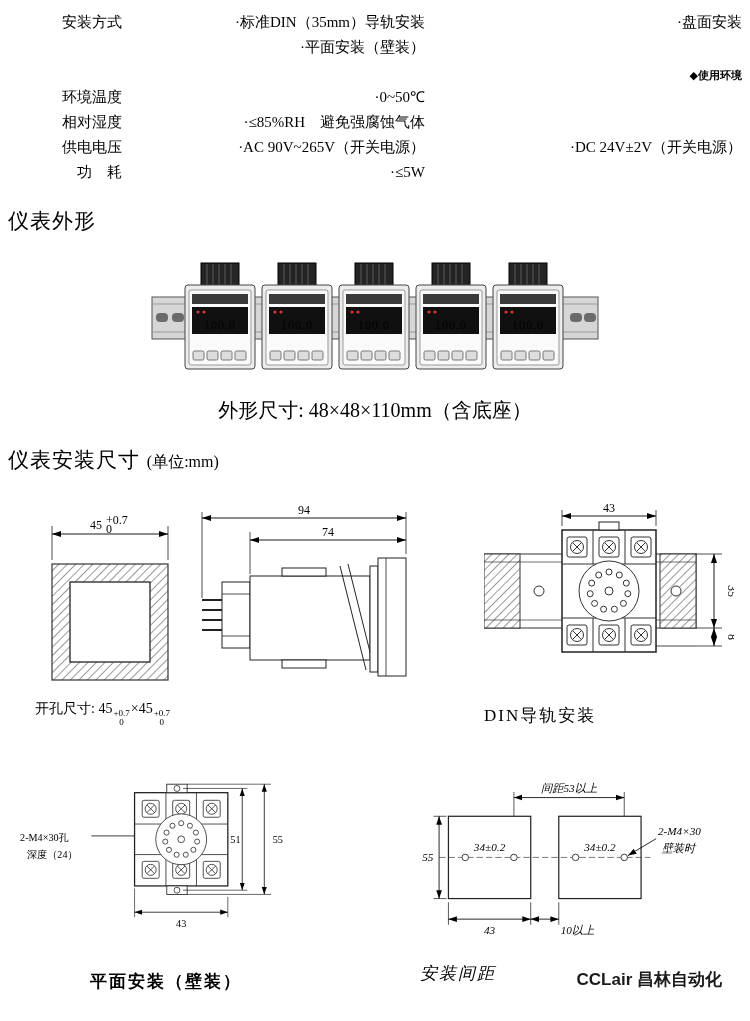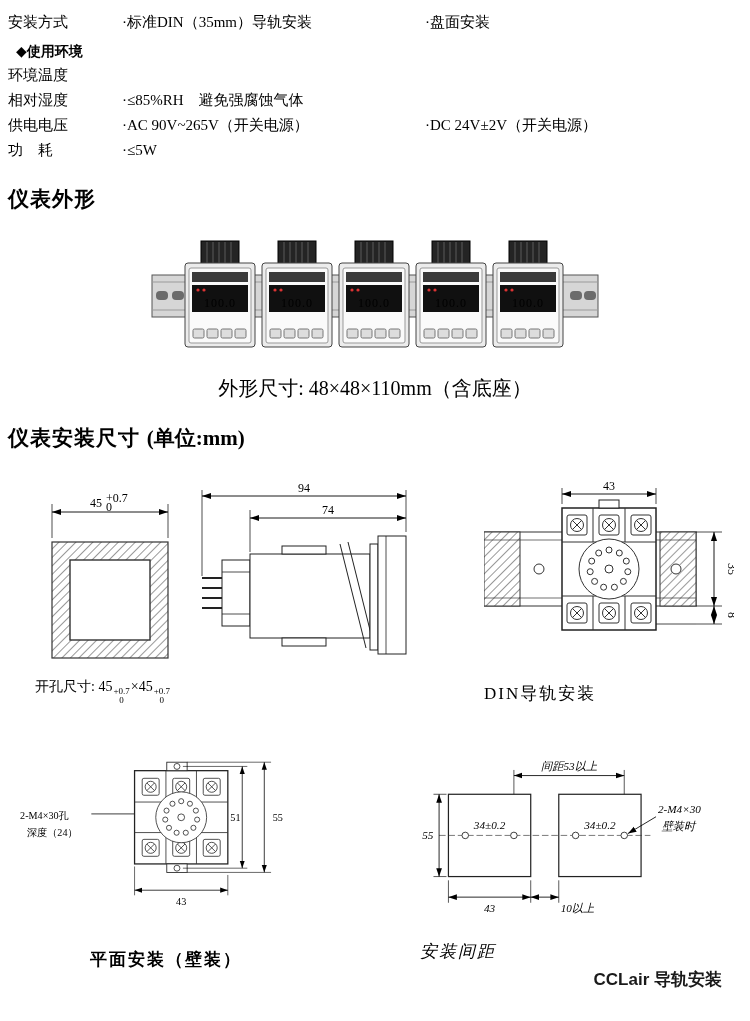--- a/index.html
+++ b/index.html
@@ -1,28 +1,28 @@
 <!DOCTYPE html>
 <html><head>
 <meta charset="utf-8">
 <style>
   html,body{margin:0;padding:0;background:#fff;}
   .page{width:750px;height:1021px;background:#fff;position:relative;overflow:hidden;
         font-family:"Liberation Serif","DejaVu Serif",serif;color:#000;}
   
-  .spec-block{padding:10px 8px 0 8px;font-size:15px;}
+  .spec-block{padding:10px 8px 0 8px;font-size:15px;text-align:right;}
   .spec-row{display:flex;line-height:25px;}
   .spec-label{width:114px;flex:0 0 114px;}
   .spec-v1{width:303px;flex:0 0 303px;font-family:Liberation Serif, serif;}
   .spec-v2{flex:1;}
-  .env-heading{font-size:14px;font-weight:bold;margin:8px 0 2px 8px;}
+  .env-heading{font-size:11px;font-weight:bold;margin:8px 0 2px 8px;}
   
-  h2.sec{font-family:"Liberation Sans","DejaVu Sans",sans-serif;font-weight:bold;
+  h2.sec{font-family:"Liberation Sans","DejaVu Sans",sans-serif;font-weight:normal;
          font-size:21px;margin:22px 0 0 8px;letter-spacing:1px;}
-  h2.sec .unit{font-family:"Liberation Serif","DejaVu Serif",serif;font-size:21px;letter-spacing:0;}
+  h2.sec .unit{font-family:"Liberation Serif","DejaVu Serif",serif;font-size:16px;letter-spacing:0;}
   
   .instr-wrap{text-align:center;margin-top:22px;}
   .outline-caption{text-align:center;font-size:20px;margin-top:8px;}
   
   .draw-row1{display:flex;padding:28px 10px 0 26px;}
   .pm-group{width:400px;}
   .pm-figs{display:flex;align-items:flex-start;}
   .cutout-col{margin-top:14px;width:168px;text-align:center;}
   .cutout-note{font-size:14px;white-space:nowrap;margin:8px 0 0 -14px;}
   .tol{display:inline-flex;flex-direction:column;font-size:9px;line-height:1.05;
@@ -78,23 +78,28 @@
 </svg>
 
 <div class="page">
 
   <div class="spec-block">
     <div class="spec-row">
       <span class="spec-label">安装方式</span>
       <span class="spec-v1">·标准DIN（35mm）导轨安装</span>
       <span class="spec-v2">·盘面安装</span>
     </div>
+    <div class="spec-row">
+      <span class="spec-label"></span>
+      <span class="spec-v1">·平面安装（壁装）</span>
+    </div>
     <div class="env-heading">◆使用环境</div>
     <div class="spec-row">
       <span class="spec-label">环境温度</span>
+      <span class="spec-v1">·0~50℃</span>
       <span class="spec-v2"></span>
     </div>
     <div class="spec-row">
       <span class="spec-label">相对湿度</span>
       <span class="spec-v1">·≤85%RH　避免强腐蚀气体</span>
       <span class="spec-v2"></span>
     </div>
     <div class="spec-row">
       <span class="spec-label">供电电压</span>
       <span class="spec-v1">·AC 90V~265V（开关电源）</span>
@@ -314,14 +319,14 @@
         <line class="xl" x1="148" y1="134" x2="148" y2="158"></line>
         <line class="dl" x1="30" y1="152" x2="118" y2="152" marker-start="url(#mA)" marker-end="url(#mA)"></line>
         <text x="74" y="168" text-anchor="middle" font-size="11">43</text>
         <line class="dl" x1="118" y1="152" x2="148" y2="152" marker-start="url(#mA)" marker-end="url(#mA)"></line>
         <text x="168" y="168" text-anchor="middle" font-size="11">10以上</text>
       </svg>
       <div class="fig-caption">安装间距</div>
     </div>
   </div>
 
-  <div class="brand">CCLair 导轨安装</div>
+  <div class="brand">CCLair 昌林自动化</div>
 </div>
 
 </body></html>

